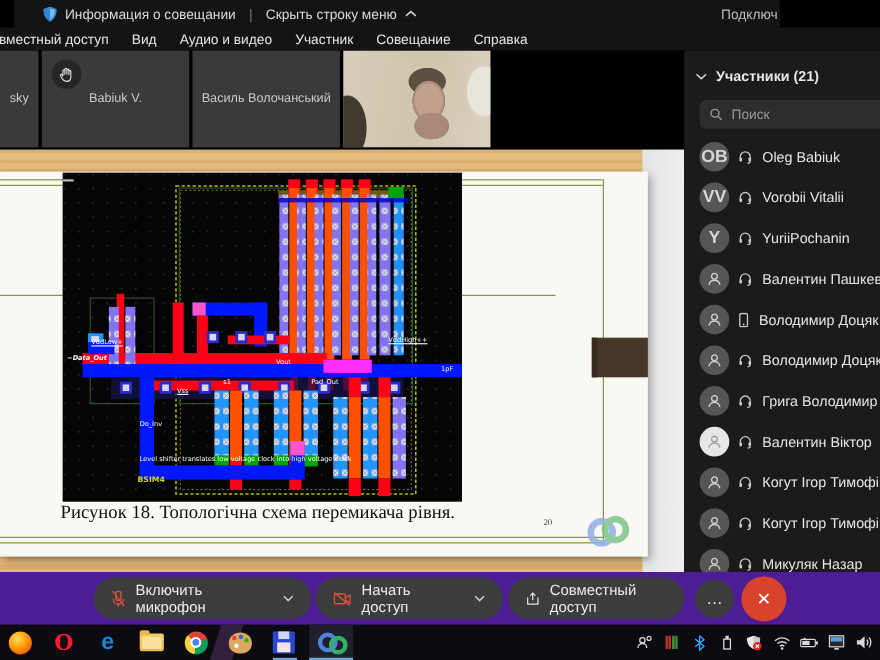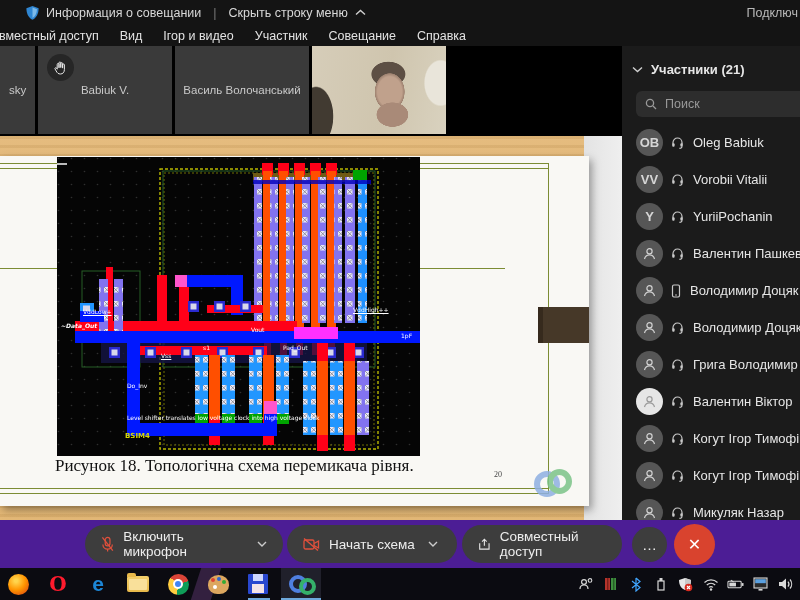--- a/index.html
+++ b/index.html
@@ -1,20 +1,20 @@
 <!DOCTYPE html>
 <html><head>
 <meta charset="utf-8">
 <style>
   html,body{margin:0;padding:0;}
   body{width:800px;height:600px;background:#000;font-family:"Liberation Sans",sans-serif;overflow:hidden;position:relative;}
   #app{position:absolute;inset:0;}
 
   
-  .titlebar{position:absolute;left:0;top:0;width:800px;height:25px;background:#141414;display:flex;align-items:center;color:#d8d8d8;font-size:12.5px;}
+  .titlebar{position:absolute;left:13px;top:0;width:696px;height:25px;background:#141414;display:flex;align-items:center;color:#d8d8d8;font-size:12.5px;}
   .titlebar .shield{margin-left:26px;margin-right:7px;display:flex;}
   .titlebar .sep{color:#777;margin:0 12px;}
   .titlebar .chev{margin-left:7px;display:flex;}
   .titlebar .connect{position:absolute;right:2px;color:#b9b9b9;}
 
   
   .menubar{position:absolute;left:0;top:25px;width:800px;height:21px;background:#141414;display:flex;align-items:center;gap:21px;font-size:12.5px;color:#e3e3e3;margin:0;padding-left:0;}
   .menubar .mi{white-space:nowrap;cursor:default;}
   .menubar .mi:first-child{margin-left:-17px;}
 
@@ -33,21 +33,21 @@
       linear-gradient(100deg,#d6cdb9 0%,#cfc5ae 55%,#d9d2bf 100%);
       filter:blur(.4px);}
 
   
   .panel{position:absolute;left:622px;top:46px;width:178px;height:474px;background:#1b1b1b;overflow:hidden;color:#e6e6e6;}
   .phead{display:flex;align-items:center;gap:8px;margin:16px 0 0 10px;font-size:13px;font-weight:bold;}
   .searchbox{margin:14px 0 0 14px;width:170px;height:26px;border-radius:6px;background:#2d2d2d;display:flex;align-items:center;gap:8px;padding-left:9px;box-sizing:border-box;}
   .searchbox .ph{color:#999;font-size:12.5px;}
   .plist{margin-top:12px;}
   .prow{display:flex;align-items:center;height:27px;margin:0 0 10px 14px;}
-  .avatar{width:27px;height:27px;border-radius:50%;background:#565656;color:#d6d6d6;font-size:13px;font-weight:bold;display:flex;align-items:center;justify-content:center;flex:none;}
+  .avatar{width:27px;height:27px;border-radius:50%;background:#565656;color:#d6d6d6;font-size:16px;font-weight:bold;display:flex;align-items:center;justify-content:center;flex:none;}
   .avatar.light{background:#e6e6e6;}
   .dev{margin:0 9px 0 8px;display:flex;flex:none;}
   .pname{font-size:13px;white-space:nowrap;}
 
   
   .share{position:absolute;left:0;top:136px;width:622px;height:384px;background:
       repeating-linear-gradient(180deg, rgba(140,95,30,.12) 0 3px, rgba(255,255,255,0) 3px 9px),
       linear-gradient(180deg,#e5bc7f 0%,#ddAC66 45%,#e3b877 100%);overflow:hidden;}
   .graystrip{position:absolute;right:0;top:0;width:38px;height:384px;background:linear-gradient(90deg,#e3e3e3,#efefef);}
   .slide{position:absolute;left:0;top:20px;width:557px;height:350px;background:#f9f8f4;box-shadow:3px 4px 8px rgba(0,0,0,.35);padding-left:32px;}
@@ -122,21 +122,21 @@
       <svg width="11" height="7" viewBox="0 0 11 7">
           <path d="M1 5.5L5.5 1.5 10 5.5" stroke="#cfcfcf" stroke-width="1.4" fill="none"></path>
         </svg>
     </span>
     <span class="connect">Подключ</span>
   </div>
 
   <div class="menubar">
       <span class="mi">Совместный доступ</span>
       <span class="mi">Вид</span>
-      <span class="mi">Ігор и видео</span>
+      <span class="mi">Аудио и видео</span>
       <span class="mi">Участник</span>
       <span class="mi">Совещание</span>
       <span class="mi">Справка</span>
     </div>
 
   <div class="videostrip">
       <div class="tile narrow">
         <span class="tname">sky</span>
       </div>
       <div class="tile">
@@ -553,21 +553,21 @@
             <path d="M1 1l4 4 4-4" stroke="#ccc" stroke-width="1.4" fill="none"></path>
           </svg>
         </span>
     </div>
     <div class="pill" style="left:287px;width:170px;">
       <svg width="17" height="13" viewBox="0 0 17 13">
           <rect x="1" y="2" width="10" height="9" rx="1.5" stroke="#e0503c" stroke-width="1.3" fill="none"></rect>
           <path d="M11 5.5l4.5-2.5v7L11 7.5" stroke="#e0503c" stroke-width="1.3" fill="none"></path>
           <path d="M1 .5l14 12" stroke="#e0503c" stroke-width="1.4"></path>
         </svg>
-      <span>Начать схема</span>
+      <span>Начать доступ</span>
       <span class="cdn">
           <svg width="10" height="6" viewBox="0 0 10 6">
             <path d="M1 1l4 4 4-4" stroke="#ccc" stroke-width="1.4" fill="none"></path>
           </svg>
         </span>
     </div>
     <div class="pill" style="left:462px;width:160px;">
       <svg width="15" height="15" viewBox="0 0 15 15">
           <path d="M2 6v7h11V6" stroke="#e6e6e6" stroke-width="1.3" fill="none"></path>
           <path d="M7.5 9V1.5M4.8 4L7.5 1.3 10.2 4" stroke="#e6e6e6" stroke-width="1.3" fill="none"></path>

